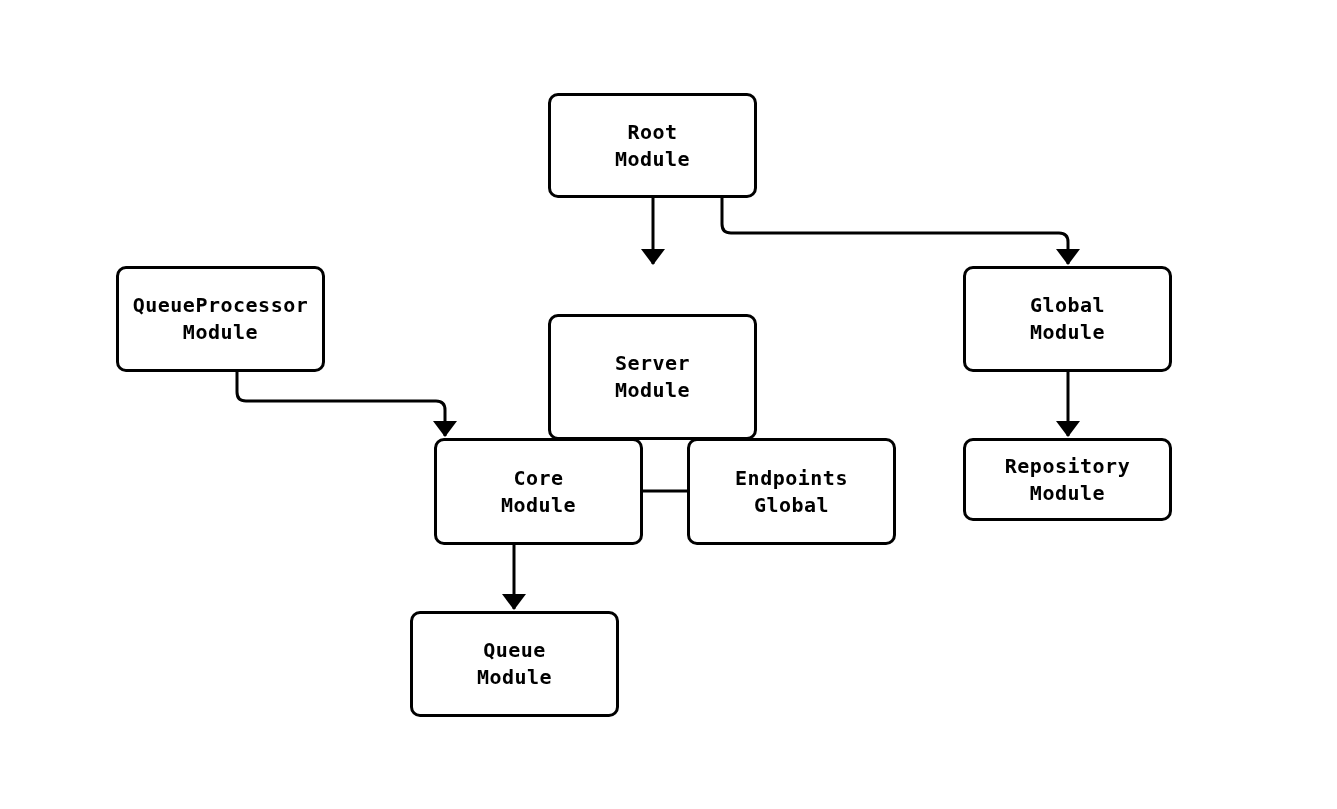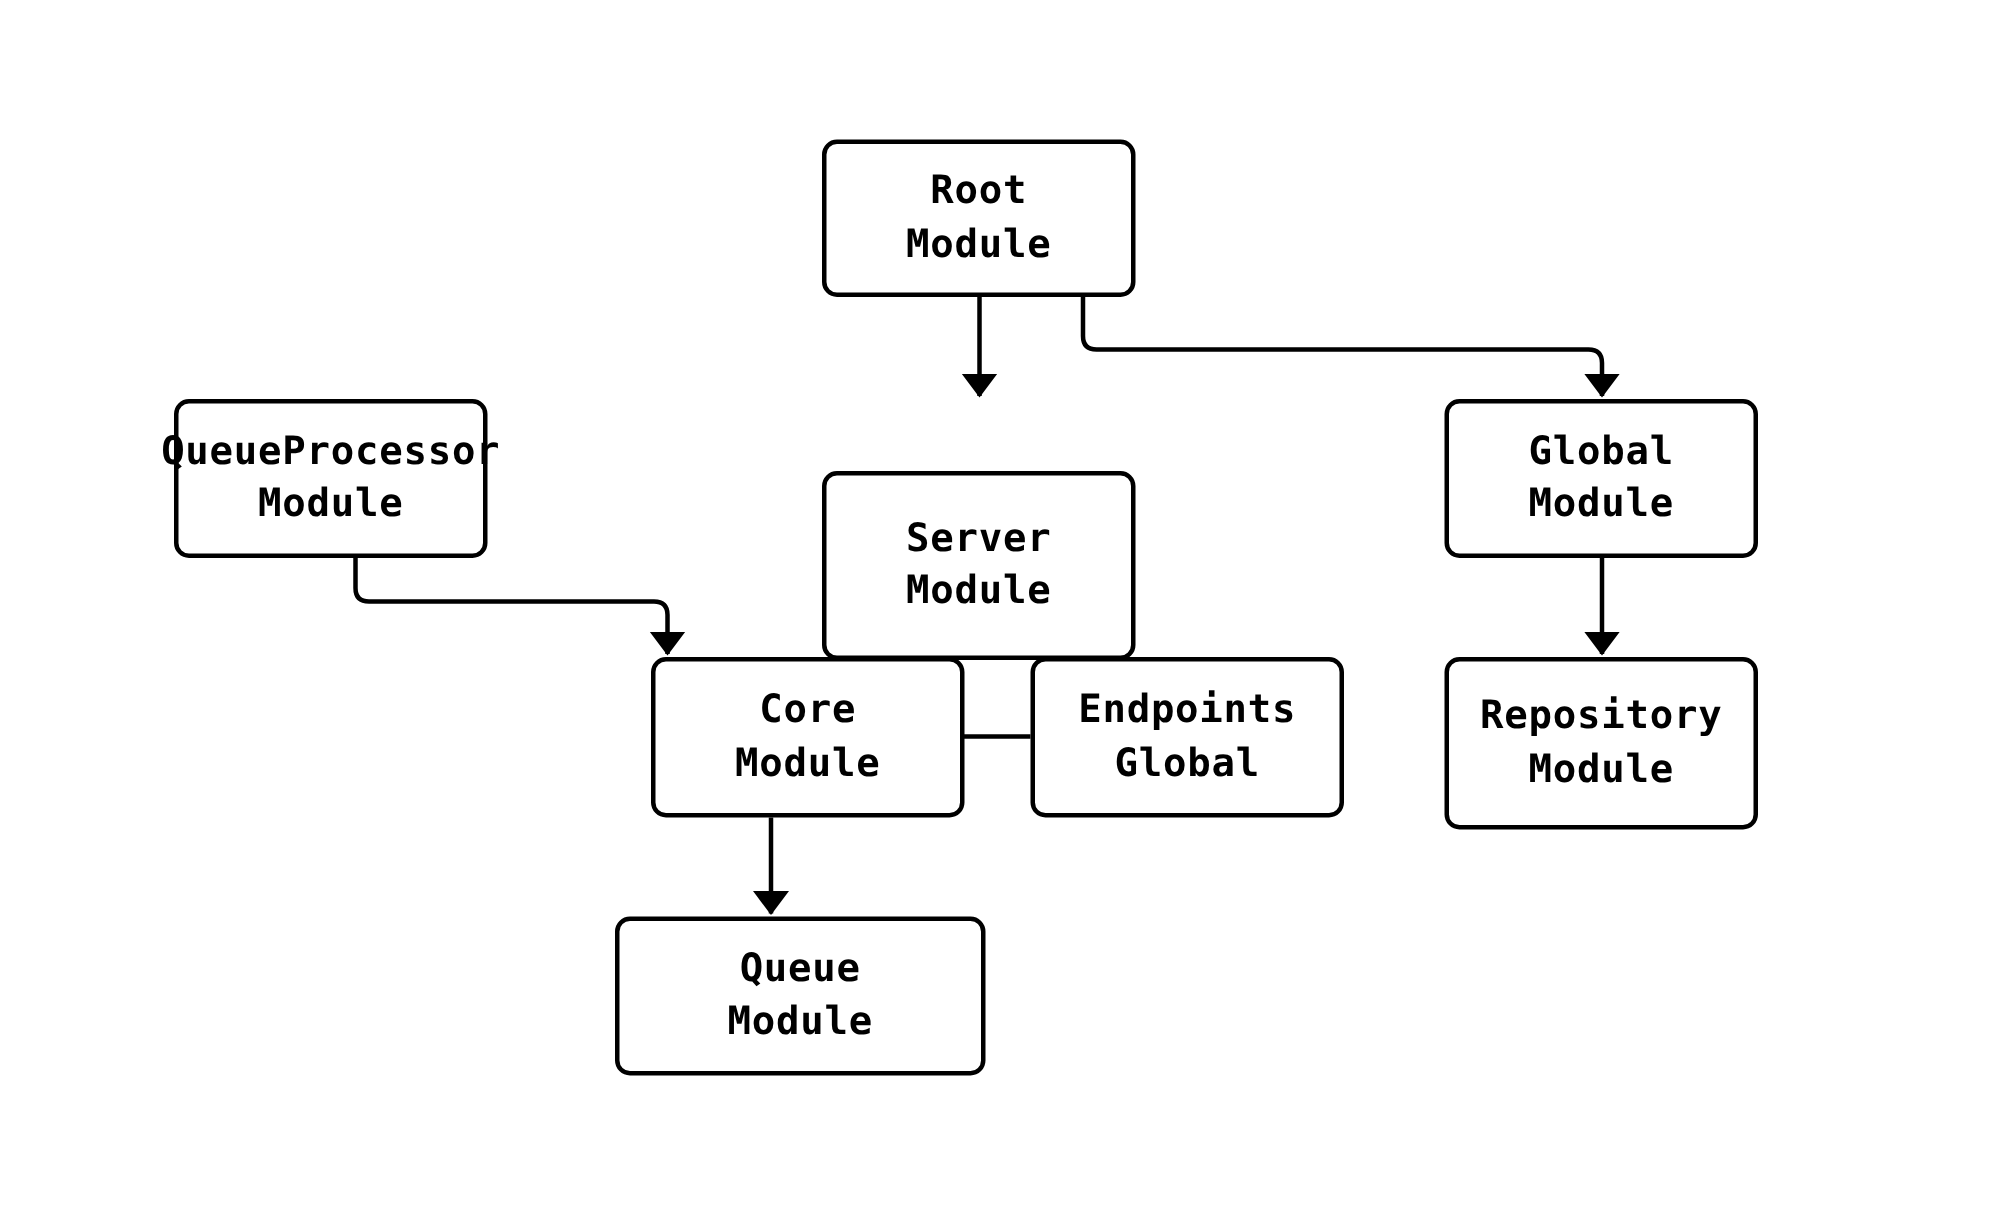--- a/index.html
+++ b/index.html
@@ -25,21 +25,21 @@
     box-sizing: border-box;
     background: #ffffff;
     border: 3px solid #000000;
     border-radius: 10px;
     display: flex;
     align-items: center;
     justify-content: center;
   }
   .node-label {
     font-weight: bold;
-    font-size: 26px;
+    font-size: 20px;
     line-height: 1.35;
     color: #000000;
     text-align: center;
     white-space: pre-line;
     letter-spacing: 0.5px;
   }
   .edge {
     fill: none;
     stroke: #000000;
     stroke-width: 3;
@@ -84,21 +84,21 @@
 Module</span>
     </div>
     <div class="node" style="left: 410px; top: 438px; width: 209px; height: 107px; margin-left: 24px;">
       <span class="node-label">Core
 Module</span>
     </div>
     <div class="node" style="left: 687px; top: 438px; width: 209px; height: 107px;">
       <span class="node-label">Endpoints
 Global</span>
     </div>
-    <div class="node" style="left: 963px; top: 438px; width: 209px; height: 115px;">
+    <div class="node" style="left: 963px; top: 438px; width: 209px; height: 83px;">
       <span class="node-label">Repository
 Module</span>
     </div>
-    <div class="node" style="left: 410px; top: 611px; width: 247px; height: 106px;">
+    <div class="node" style="left: 410px; top: 611px; width: 209px; height: 106px;">
       <span class="node-label">Queue
 Module</span>
     </div>
   </div>
 
 </body></html>

